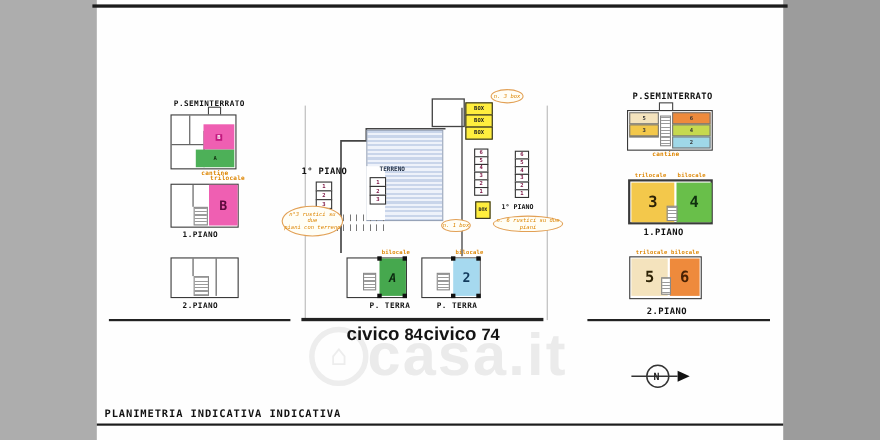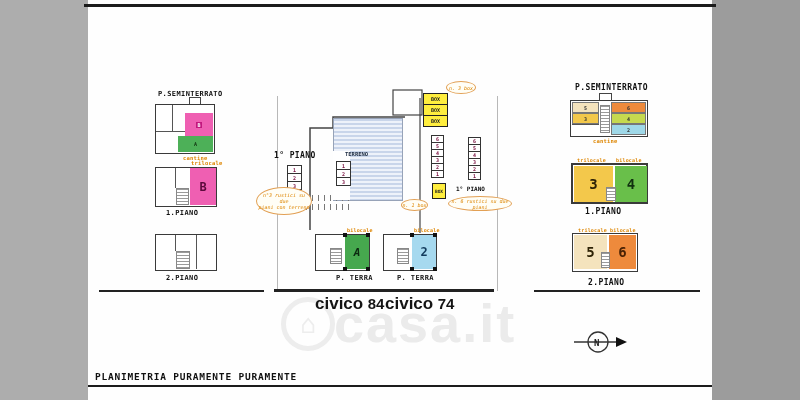--- a/index.html
+++ b/index.html
@@ -236,13 +236,13 @@
 </div>
 <div class="abs lbl lbl-8" style="left:588px;top:278px;">2.PIANO</div>
 
 <svg class="abs" style="left:574px;top:329px;z-index:4;" width="54" height="28">
   <line x1="0" y1="13" x2="42" y2="13" stroke="#333" stroke-width="1.3"></line>
   <circle cx="24" cy="13" r="10" fill="none" stroke="#333" stroke-width="1.3"></circle>
   <polygon points="42,8 53,13 42,18" fill="#111"></polygon>
   <text x="20" y="16.5" font-size="9" font-weight="bold" font-family="DejaVu Sans Mono, monospace" fill="#222">N</text>
 </svg>
 
-<div class="abs footer" style="left:95px;top:371px;">PLANIMETRIA PURAMENTE PURAMENTE</div>
+<div class="abs footer" style="left:95px;top:371px;">PLANIMETRIA INDICATIVA INDICATIVA</div>
 
 </body></html>

